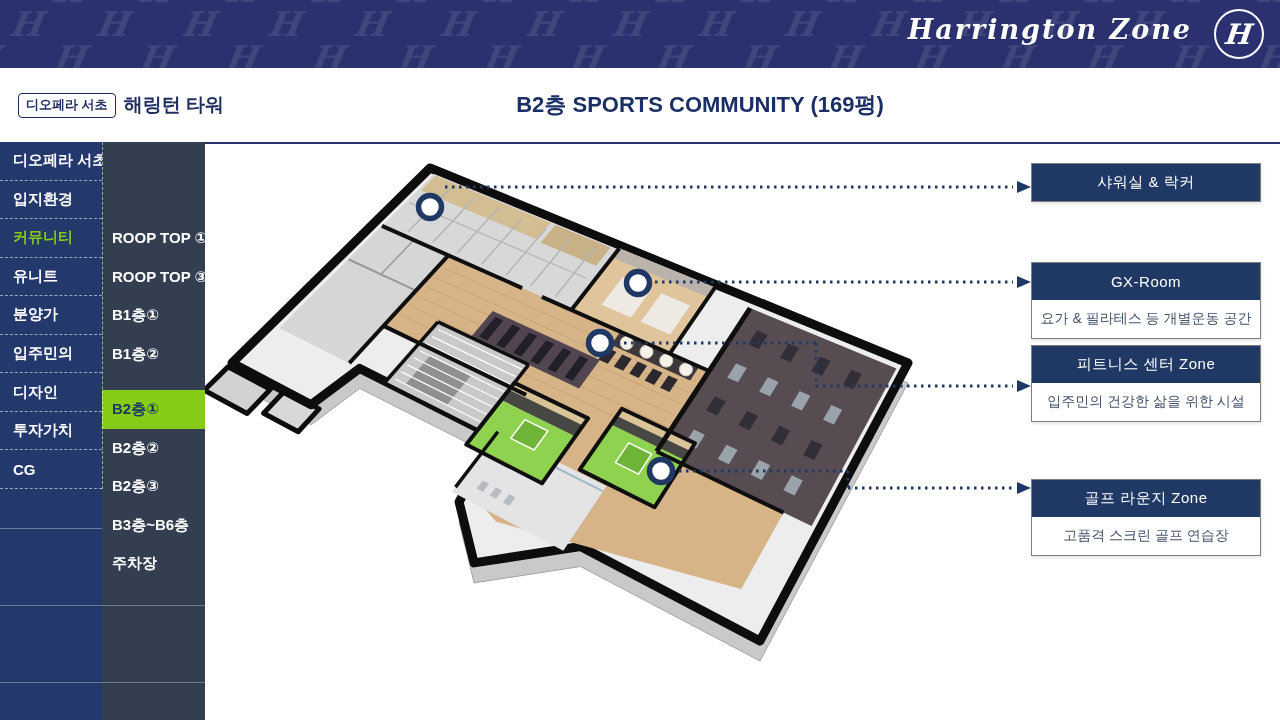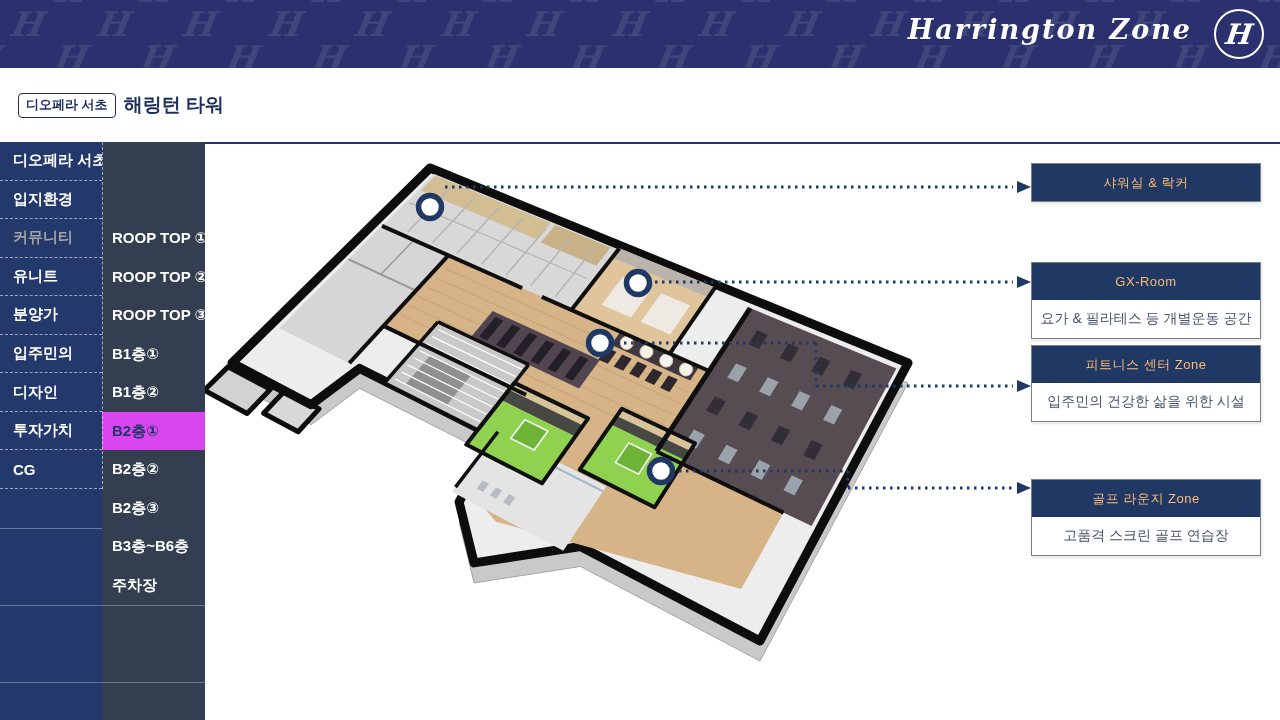--- a/index.html
+++ b/index.html
@@ -31,38 +31,38 @@
   .page-title { position:absolute; top:22px; left:700px; transform:translateX(-50%);
     color:#1a2f63; font-size:22px; font-weight:800; white-space:nowrap; }
 
   
   .sidebar { position:absolute; left:0; top:142px; width:205px; height:578px; }
   .side-col1 { position:absolute; left:0; top:0; width:102px; height:578px; background:#24396B; }
   .side-col2 { position:absolute; left:102px; top:0; width:103px; height:578px; background:#333F50; }
   .srow { height:38.55px; display:flex; align-items:center; padding-left:13px;
     color:#fff; font-size:15px; font-weight:700; white-space:nowrap; }
   .side-col1 .srow.dashed { border-bottom:1px dashed rgba(255,255,255,.55); }
-  .srow.hl { color:#a3a3a3; }
+  .srow.hl { color:#84cc16; }
   .side-col2 .srow { padding-left:10px; }
-  .srow.selected { background:#d946ef; color:#1F3864; }
+  .srow.selected { background:#84cc16; color:#1F3864;margin-top:17px; }
   .spacer2 { height:77.1px; }
   .vdash { position:absolute; left:102px; top:0; height:347px; width:0;
     border-left:1px dashed rgba(255,255,255,.55); }
   .faintline { position:absolute; height:0; border-top:1px solid rgba(255,255,255,.32); }
 
   
   .main { position:absolute; left:205px; top:142px; width:1075px; height:578px;
     background:#fff; border-top:2px solid #2A316E; }
   .plan-svg { position:absolute; left:0; top:0; width:1075px; height:576px; z-index:1; }
 
   
   .card { position:absolute; left:826px; width:230px; z-index:2;
     border:1px solid #7f7f7f; background:#fff; box-shadow:1px 2px 3px rgba(0,0,0,.10); }
-  .card-header { height:37px; background:#1F3864; color:#fdba74; display:flex;
-    align-items:center; justify-content:center; font-size:13px; font-weight:400;
+  .card-header { height:37px; background:#1F3864; color:#ffffff; display:flex;
+    align-items:center; justify-content:center; font-size:15px; font-weight:400;
     letter-spacing:.5px; white-space:nowrap; }
   .card-body { height:38px; background:#fff; color:#44546A; display:flex;
     align-items:center; justify-content:center; font-size:14px; white-space:nowrap; }
 </style>
 </head>
 <body>
 
 <div class="banner">
   <div class="banner-pattern">
       <span style="left: -30px; top: -30px;">H</span>
@@ -117,38 +117,38 @@
   <div class="logo-badge">
     <span>H</span>
   </div>
 </div>
 
 <div class="header-strip">
   <div class="project-line">
     <span class="badge">디오페라 서초</span>
     <span class="project-name">해링턴 타워</span>
   </div>
+  <div class="page-title">B2층 SPORTS COMMUNITY (169평)</div>
 </div>
 
 <div class="sidebar">
   <div class="side-col1">
     <div class="srow dashed">디오페라 서초</div>
     <div class="srow dashed">입지환경</div>
     <div class="srow dashed hl">커뮤니티</div>
     <div class="srow dashed">유니트</div>
     <div class="srow dashed">분양가</div>
     <div class="srow dashed">입주민의</div>
     <div class="srow dashed">디자인</div>
     <div class="srow dashed">투자가치</div>
     <div class="srow dashed">CG</div>
   </div>
   <div class="side-col2">
     <div class="spacer2"></div>
     <div class="srow">ROOP TOP ①</div>
-    <div class="srow">ROOP TOP ②</div>
     <div class="srow">ROOP TOP ③</div>
     <div class="srow">B1층①</div>
     <div class="srow">B1층②</div>
     <div class="srow selected">B2층①</div>
     <div class="srow">B2층②</div>
     <div class="srow">B2층③</div>
     <div class="srow">B3층~B6층</div>
     <div class="srow">주차장</div>
   </div>
   <div class="vdash"></div>

